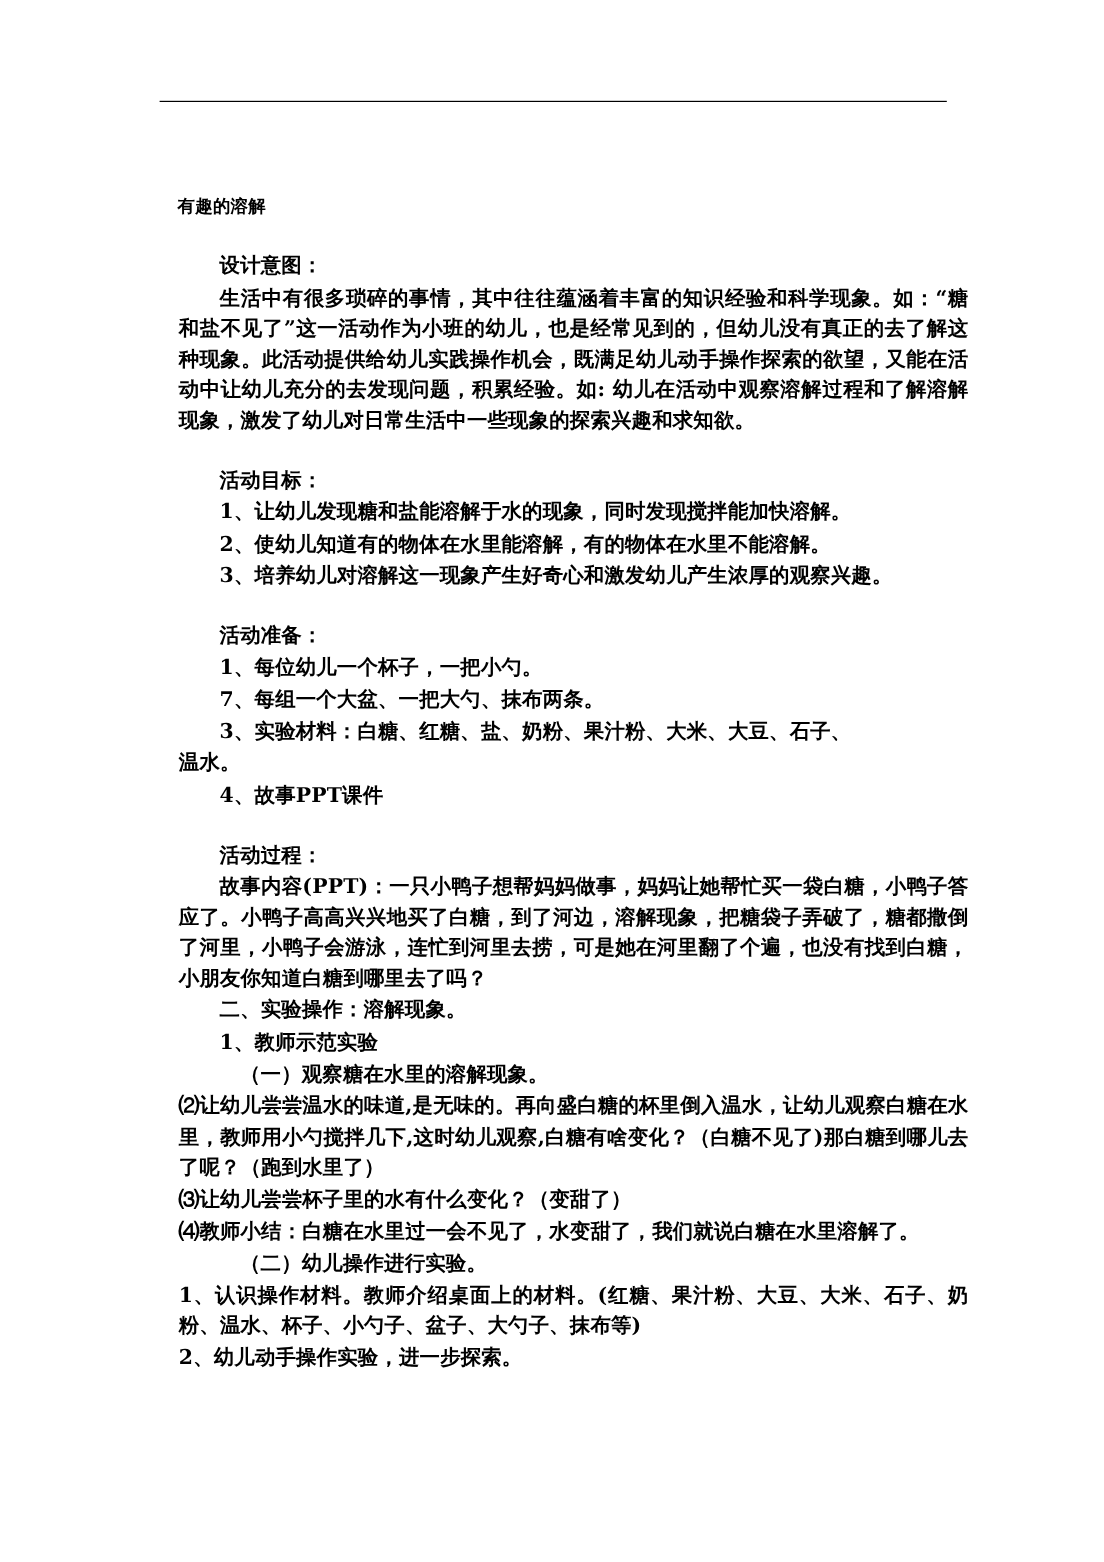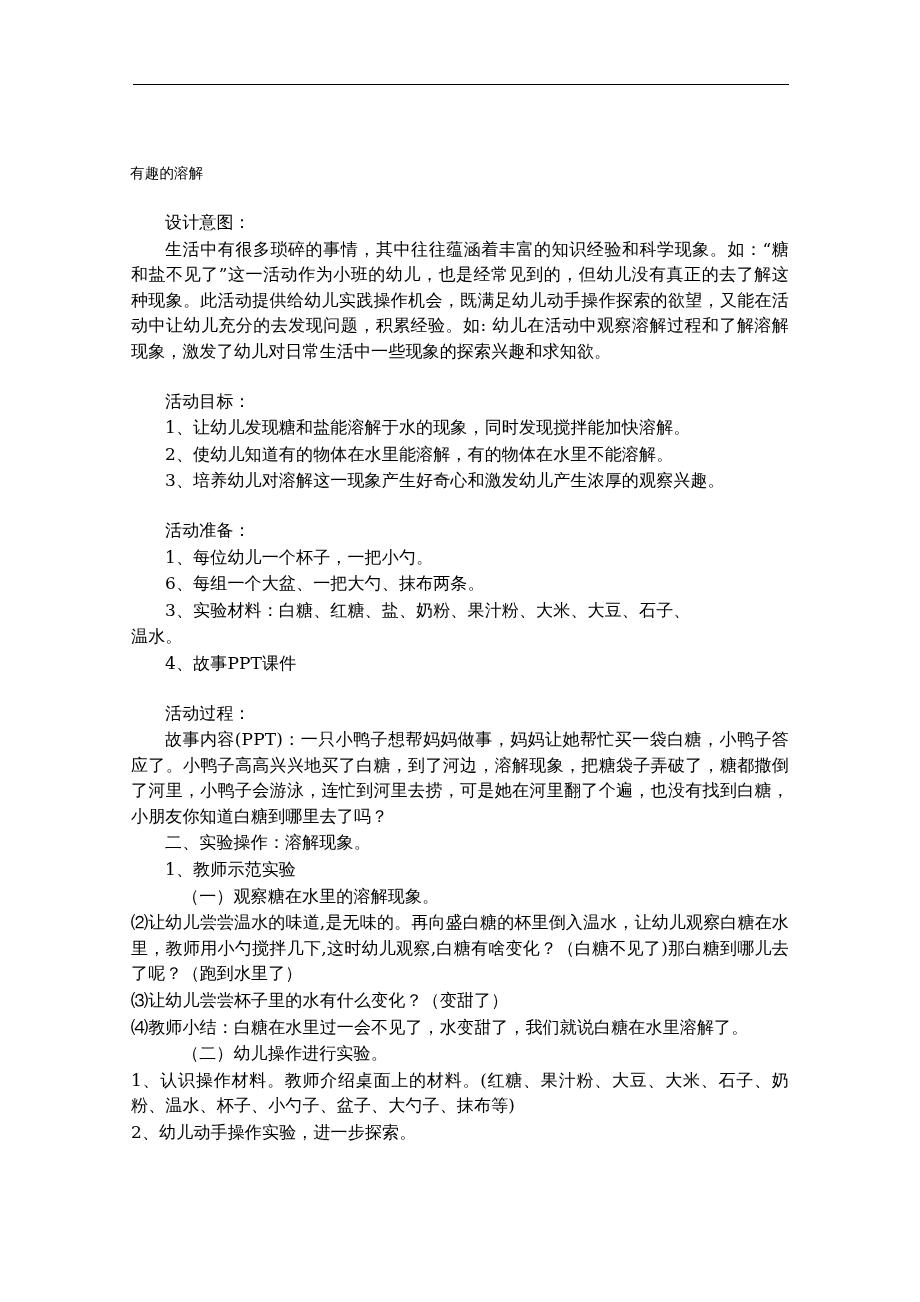--- a/index.html
+++ b/index.html
@@ -24,23 +24,24 @@
   .top-rule {
     position: absolute;
     left: 133px;
     top: 84px;
     width: 656px;
     height: 0;
     border-top: 1px solid #000000;
   }
   .content {
     position: absolute;
-    left: 130px;
+    left: 148px;
     top: 160px;
     width: 660px;
+    font-weight: bold;
   }
   .doc-title {
     font-size: 14.5px;
     line-height: 26px;
     margin: 0 0 24px 0;
     letter-spacing: 0.2px;
   }
   p {
     margin: 1px;
     font-size: 17px;
@@ -72,21 +73,21 @@
 
     <p class="indent2">活动目标：</p>
     <p class="indent2">1、让幼儿发现糖和盐能溶解于水的现象，同时发现搅拌能加快溶解。</p>
     <p class="indent2">2、使幼儿知道有的物体在水里能溶解，有的物体在水里不能溶解。</p>
     <p class="indent2">3、培养幼儿对溶解这一现象产生好奇心和激发幼儿产生浓厚的观察兴趣。</p>
 
     <div class="gap-md"></div>
 
     <p class="indent2">活动准备：</p>
     <p class="indent2">1、每位幼儿一个杯子，一把小勺。</p>
-    <p class="indent2">6、每组一个大盆、一把大勺、抹布两条。</p>
+    <p class="indent2">7、每组一个大盆、一把大勺、抹布两条。</p>
     <p class="indent2">3、实验材料：白糖、红糖、盐、奶粉、果汁粉、大米、大豆、石子、</p>
     <p class="noindent">温水。</p>
     <p class="indent2">4、故事PPT课件</p>
 
     <div class="gap-md"></div>
 
     <p class="indent2">活动过程：</p>
     <p class="indent2">故事内容(PPT)：一只小鸭子想帮妈妈做事，妈妈让她帮忙买一袋白糖，小鸭子答应了。小鸭子高高兴兴地买了白糖，到了河边，溶解现象，把糖袋子弄破了，糖都撒倒了河里，小鸭子会游泳，连忙到河里去捞，可是她在河里翻了个遍，也没有找到白糖，小朋友你知道白糖到哪里去了吗？</p>
     <p class="indent2">二、实验操作：溶解现象。</p>
     <p class="indent2">1、教师示范实验</p>

